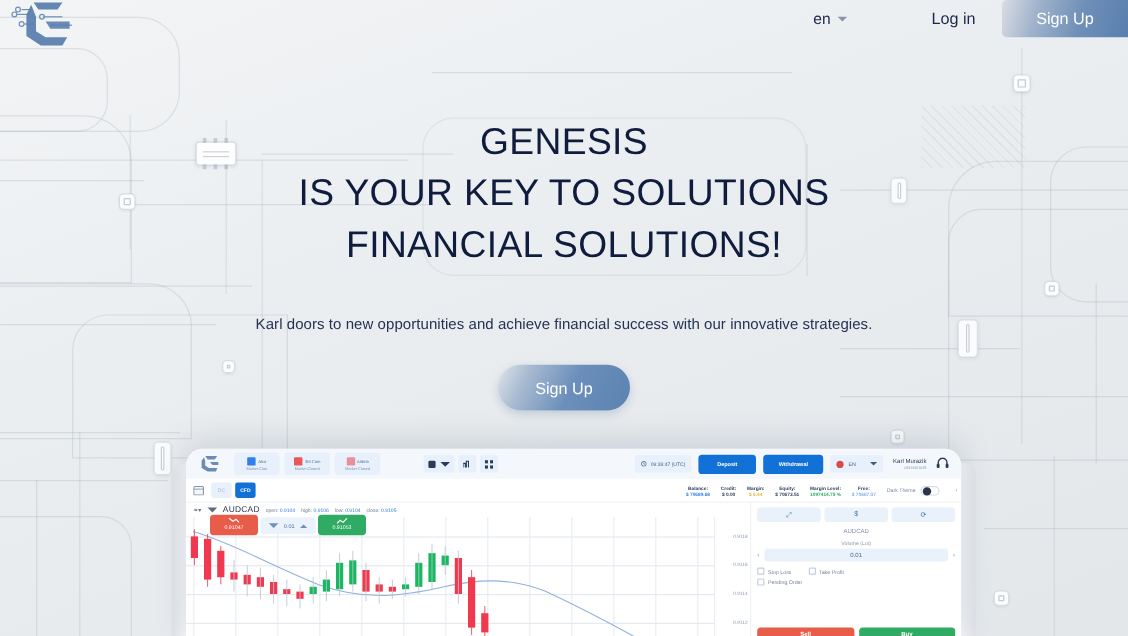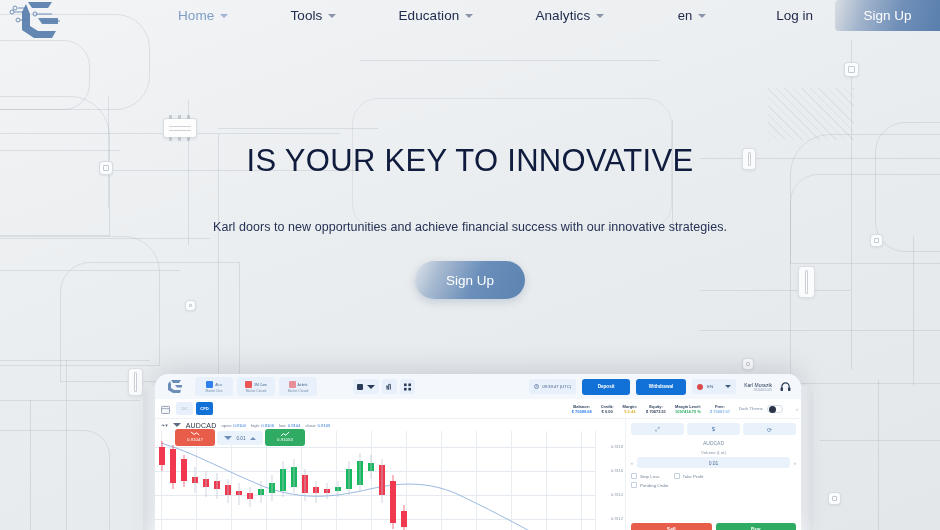--- a/index.html
+++ b/index.html
@@ -232,53 +232,36 @@
             <path d="M34 23 L52 23"></path>
           <circle cx="7" cy="10" r="2"></circle>
             <circle cx="4" cy="14" r="2"></circle>
           <circle cx="27" cy="16" r="2"></circle>
           <path d="M12 22 L20 22"></path>
             <circle cx="10" cy="22" r="2"></circle>
         </g>
       </svg>
     </div>
 
-    <div class="nav-mid">
-      <div class="nav-item active">
-        <span>Home</span>
-        <span class="caret"></span>
-      </div>
-      <div class="nav-item">
-        <span>Tools</span>
-        <span class="caret"></span>
-      </div>
-      <div class="nav-item">
-        <span>Education</span>
-        <span class="caret"></span>
-      </div>
-      <div class="nav-item">
-        <span>Analytics</span>
-        <span class="caret"></span>
-      </div>
-    </div>
 
     <div class="nav-right">
       <div class="lang">
         <span>en</span>
         <span class="caret"></span>
       </div>
       <div class="login">Log in</div>
       <div class="signup-nav">Sign Up</div>
     </div>
   </div>
 
   <div class="hero">
     <h1>
-      <br>
-      <span>IS YOUR KEY TO INNOVATIVE</span><br>
+      <span>GENESIS</span><br>
+      <span>IS YOUR KEY TO SOLUTIONS</span><br>
+      <span>FINANCIAL SOLUTIONS!</span>
     </h1>
     <p>Karl doors to new opportunities and achieve financial success with our innovative strategies.</p>
     <div class="cta">Sign Up</div>
   </div>
 
   <div class="bez"></div>
   <div class="bez-r"></div>
 
   <div class="app-wrap">
 

